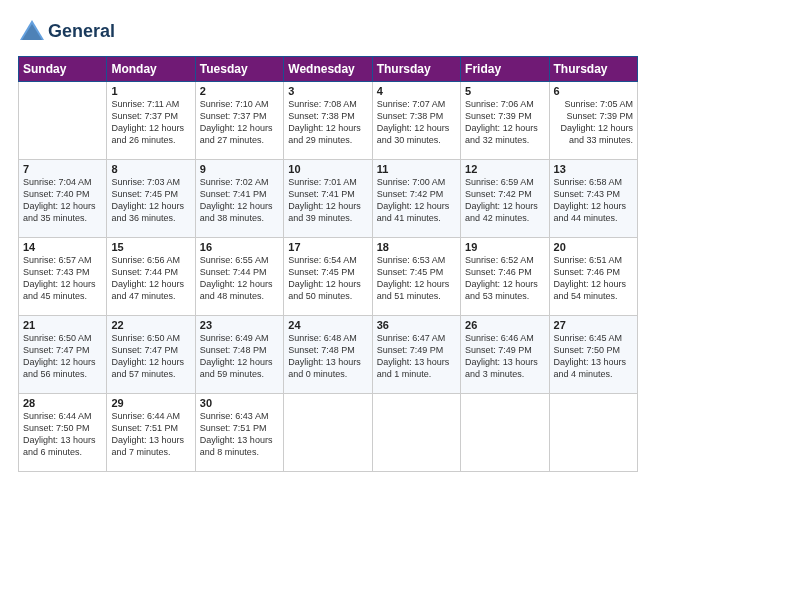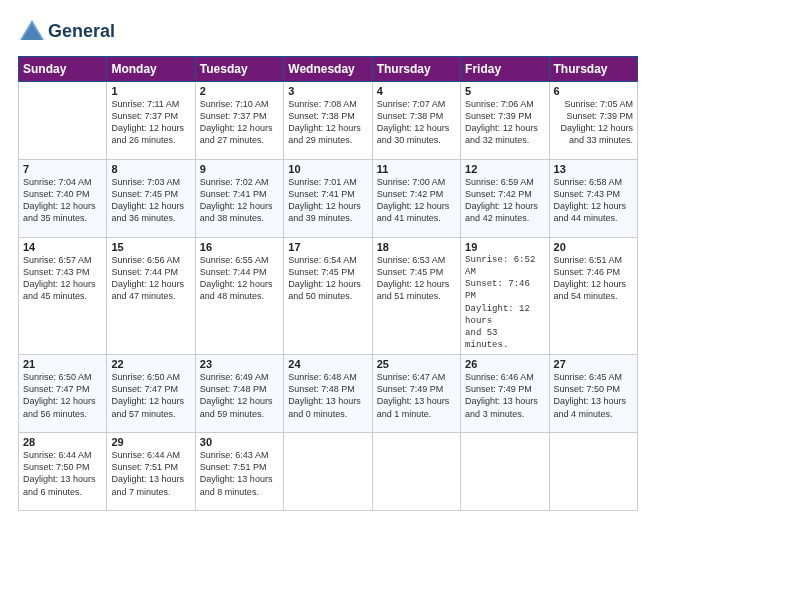--- a/index.html
+++ b/index.html
@@ -258,21 +258,21 @@
           </td>
           <td>
             <span class="day-num">18</span>
             <div class="cell-content" style="white-space: pre-line;">Sunrise: 6:53 AM
 Sunset: 7:45 PM
 Daylight: 12 hours
 and 51 minutes.</div>
           </td>
           <td>
             <span class="day-num">19</span>
-            <div class="cell-content" style="white-space: pre-line; font-family: Liberation Mono, monospace;">Sunrise: 6:52 AM
+            <div class="cell-content" style="white-space: pre-line;">Sunrise: 6:52 AM
 Sunset: 7:46 PM
 Daylight: 12 hours
 and 53 minutes.</div>
           </td>
           <td>
             <span class="day-num">20</span>
             <div class="cell-content" style="white-space: pre-line;">Sunrise: 6:51 AM
 Sunset: 7:46 PM
 Daylight: 12 hours
 and 54 minutes.</div>
@@ -301,21 +301,21 @@
 and 59 minutes.</div>
           </td>
           <td>
             <span class="day-num">24</span>
             <div class="cell-content" style="white-space: pre-line;">Sunrise: 6:48 AM
 Sunset: 7:48 PM
 Daylight: 13 hours
 and 0 minutes.</div>
           </td>
           <td>
-            <span class="day-num">25</span>
+            <span class="day-num">36</span>
             <div class="cell-content" style="white-space: pre-line;">Sunrise: 6:47 AM
 Sunset: 7:49 PM
 Daylight: 13 hours
 and 1 minute.</div>
           </td>
           <td>
             <span class="day-num">26</span>
             <div class="cell-content" style="white-space: pre-line;">Sunrise: 6:46 AM
 Sunset: 7:49 PM
 Daylight: 13 hours

